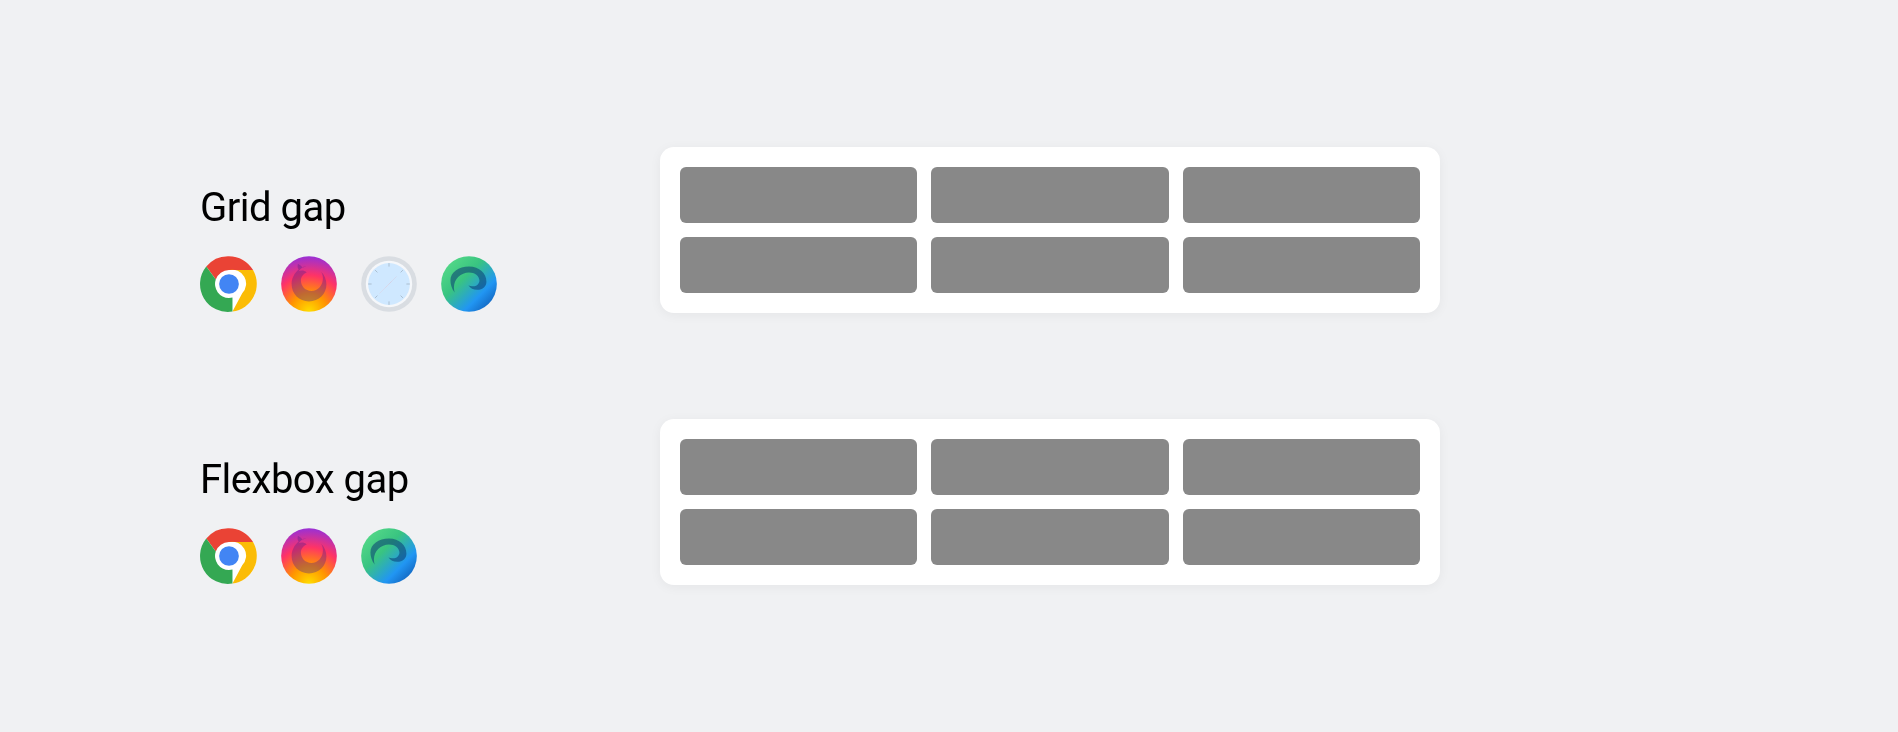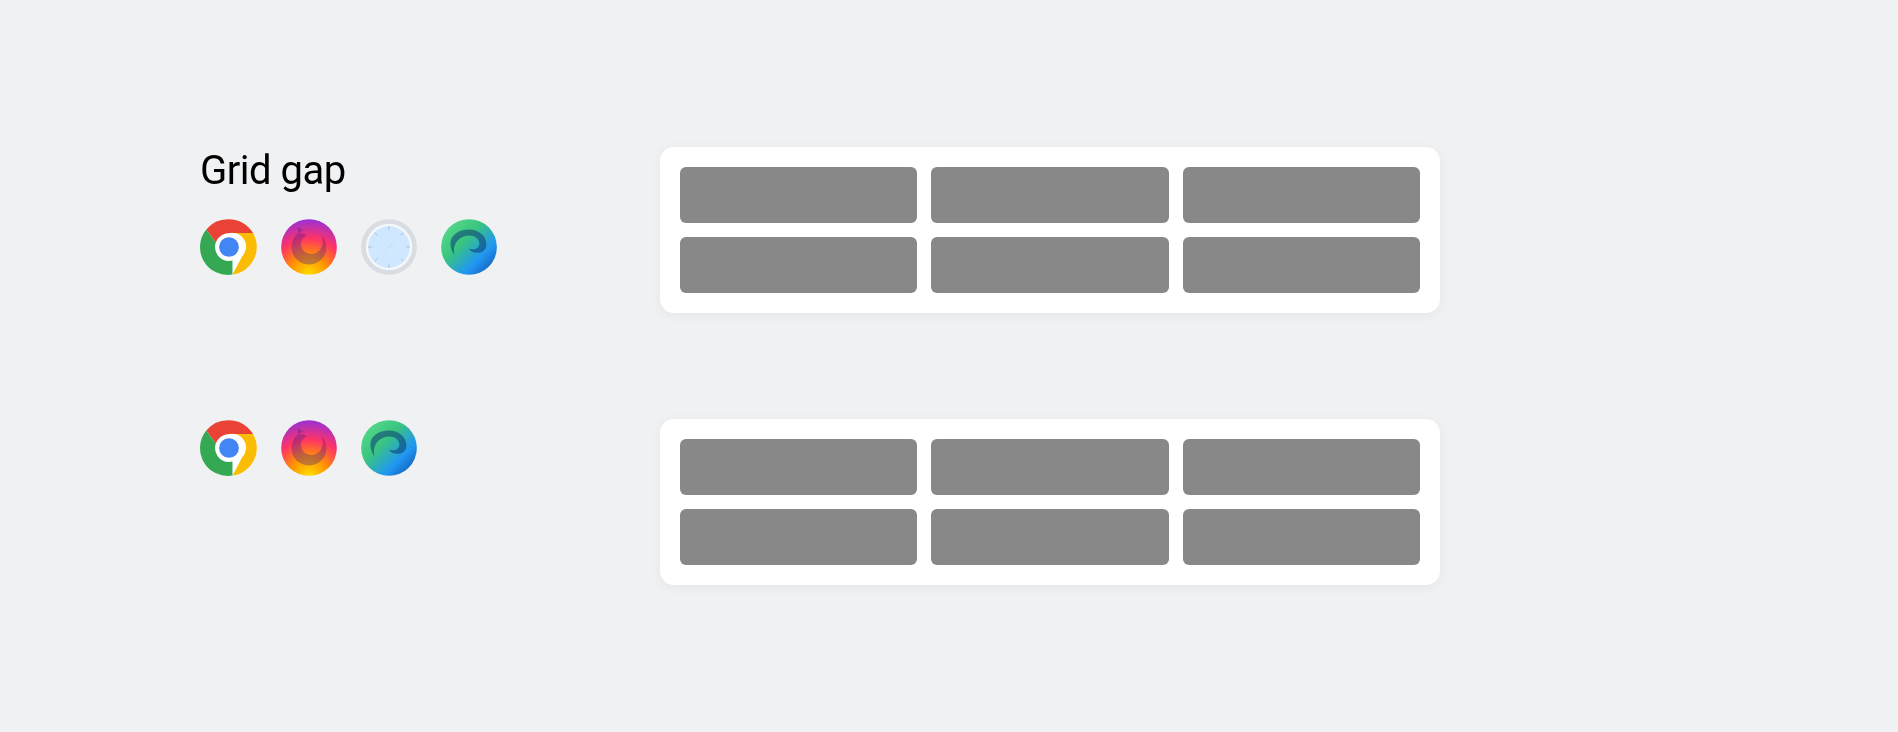--- a/index.html
+++ b/index.html
@@ -8,21 +8,21 @@
     height: 732px;
     background: #f0f1f3;
     font-family: -apple-system, BlinkMacSystemFont, "Segoe UI", Roboto, sans-serif;
     display: flex;
     flex-direction: column;
     justify-content: space-evenly;
     padding: 40px 200px;
   }
   .row {
     display: flex;
-    align-items: flex-start;
+    align-items: flex-end;
     gap: 120px;
   }
   .label-block {
     display: flex;
     flex-direction: column;
     gap: 24px;
     min-width: 340px;
   }
   .title {
     font-size: 40px;
@@ -134,20 +134,21 @@
     <div class="cell"></div>
     <div class="cell"></div>
     <div class="cell"></div>
     <div class="cell"></div>
     <div class="cell"></div>
   </div>
 </div>
 
 <div class="row">
   <div class="label-block">
+    <div class="title">Flexbox gap</div>
     <div class="icons">
 
       <span class="icon">
         <svg viewBox="0 0 100 100">
           <circle cx="50" cy="50" r="48" fill="#fff"></circle>
           <path d="M50 2a48 48 0 0 1 41.5 24H50a24 24 0 0 0-22.8 16.3L10.8 20A48 48 0 0 1 50 2z" fill="#ea4335"></path>
           <path d="M91.5 26A48 48 0 0 1 56 97.6L72.8 66A24 24 0 0 0 50 26h41.5z" fill="#fbbc05"></path>
           <path d="M56 97.6A48 48 0 0 1 10.8 20l16.4 22.3A24 24 0 0 0 50 74a24 24 0 0 0 6-.76L56 97.6z" fill="#34a853"></path>
           <circle cx="50" cy="50" r="22" fill="#fff"></circle>
           <circle cx="50" cy="50" r="17" fill="#4285f4"></circle>

